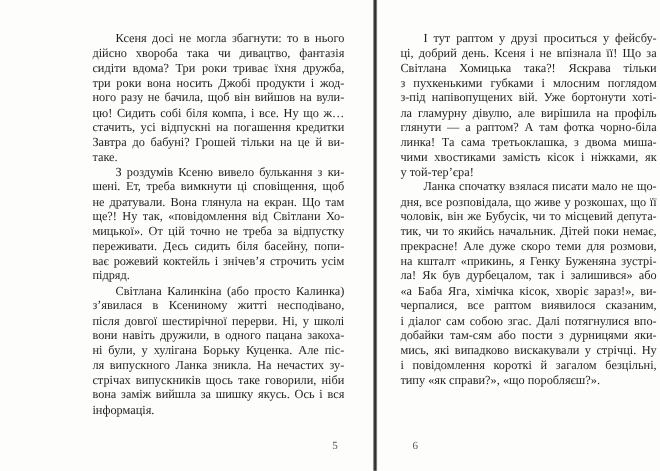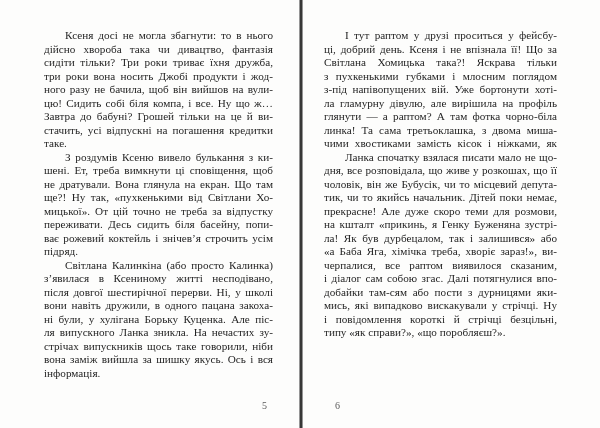--- a/index.html
+++ b/index.html
@@ -10,20 +10,21 @@
     width: 600px;
     height: 428px;
     position: relative;
     overflow: hidden;
     background: #fdfdfc;
     font-family: "Liberation Serif", "DejaVu Serif", serif;
   }
   .spread {
     position: absolute;
     inset: 0;
+    margin-left: 40px;
   }
   .gutter {
     position: absolute;
     left: 299px;
     top: 0;
     width: 4px;
     height: 428px;
     background: linear-gradient(90deg, #d2d2d2 0%, #4a4a4a 28%, #1e1e1e 50%, #4a4a4a 72%, #d2d2d2 100%);
   }
   .page-text {
@@ -57,33 +58,33 @@
 </style>
 </head>
 <body>
 
 <div class="spread">
 
   <div class="page-text" id="left-text">
       <div class="paragraph">
         <div class="line first">Ксеня досі не могла збагнути: то в нього</div>
         <div class="line">дійсно хвороба така чи дивацтво, фантазія</div>
-        <div class="line">сидіти тільки? Три роки триває їхня дружба,</div>
+        <div class="line">сидіти вдома? Три роки триває їхня дружба,</div>
         <div class="line">три роки вона носить Джобі продукти і жод-</div>
         <div class="line">ного разу не бачила, щоб він вийшов на вули-</div>
         <div class="line">цю! Сидить собі біля компа, і все. Ну що ж…</div>
+        <div class="line">стачить, усі відпускні на погашення кредитки</div>
         <div class="line">Завтра до бабуні? Грошей тільки на це й ви-</div>
-        <div class="line">стачить, усі відпускні на погашення кредитки</div>
         <div class="line last">таке.</div>
       </div>
       <div class="paragraph">
         <div class="line first">З роздумів Ксеню вивело булькання з ки-</div>
         <div class="line">шені. Ет, треба вимкнути ці сповіщення, щоб</div>
         <div class="line">не дратували. Вона глянула на екран. Що там</div>
-        <div class="line">ще?! Ну так, «пухкенькими від Світлани Хо-</div>
+        <div class="line">ще?! Ну так, «повідомлення від Світлани Хо-</div>
         <div class="line">мицької». От цій точно не треба за відпустку</div>
         <div class="line">переживати. Десь сидить біля басейну, попи-</div>
         <div class="line">ває рожевий коктейль і знічев’я строчить усім</div>
         <div class="line last">підряд.</div>
       </div>
       <div class="paragraph">
         <div class="line first">Світлана Калинкіна (або просто Калинка)</div>
         <div class="line">з’явилася в Ксениному житті несподівано,</div>
         <div class="line">після довгої шестирічної перерви. Ні, у школі</div>
         <div class="line">вони навіть дружили, в одного пацана закоха-</div>
@@ -101,35 +102,36 @@
       <div class="paragraph">
         <div class="line first">І тут раптом у друзі проситься у фейсбу-</div>
         <div class="line">ці, добрий день. Ксеня і не впізнала її! Що за</div>
         <div class="line">Світлана Хомицька така?! Яскрава тільки</div>
         <div class="line">з пухкенькими губками і млосним поглядом</div>
         <div class="line">з-під напівопущених вій. Уже бортонути хоті-</div>
         <div class="line">ла гламурну дівулю, але вирішила на профіль</div>
         <div class="line">глянути — а раптом? А там фотка чорно-біла</div>
         <div class="line">линка! Та сама третьоклашка, з двома миша-</div>
         <div class="line">чими хвостиками замість кісок і ніжками, як</div>
+        <div class="line last">у той-тер’єра!</div>
       </div>
       <div class="paragraph">
         <div class="line first">Ланка спочатку взялася писати мало не що-</div>
         <div class="line">дня, все розповідала, що живе у розкошах, що її</div>
         <div class="line">чоловік, він же Бубусік, чи то місцевий депута-</div>
         <div class="line">тик, чи то якийсь начальник. Дітей поки немає,</div>
         <div class="line">прекрасне! Але дуже скоро теми для розмови,</div>
         <div class="line">на кшталт «прикинь, я Генку Буженяна зустрі-</div>
         <div class="line">ла! Як був дурбецалом, так і залишився» або</div>
-        <div class="line">«а Баба Яга, хімічка треба, хворіє зараз!», ви-</div>
+        <div class="line">«а Баба Яга, хімічка кісок, хворіє зараз!», ви-</div>
         <div class="line">черпалися, все раптом виявилося сказаним,</div>
         <div class="line">і діалог сам собою згас. Далі потягнулися впо-</div>
         <div class="line">добайки там-сям або пости з дурницями яки-</div>
         <div class="line">мись, які випадково вискакували у стрічці. Ну</div>
-        <div class="line">і повідомлення короткі й стрічці безцільні,</div>
+        <div class="line">і повідомлення короткі й загалом безцільні,</div>
         <div class="line last">типу «як справи?», «що поробляєш?».</div>
       </div>
     </div>
 
   <div class="page-num" id="page-num-left">5</div>
 
   <div class="page-num" id="page-num-right">6</div>
 
 </div>
 

